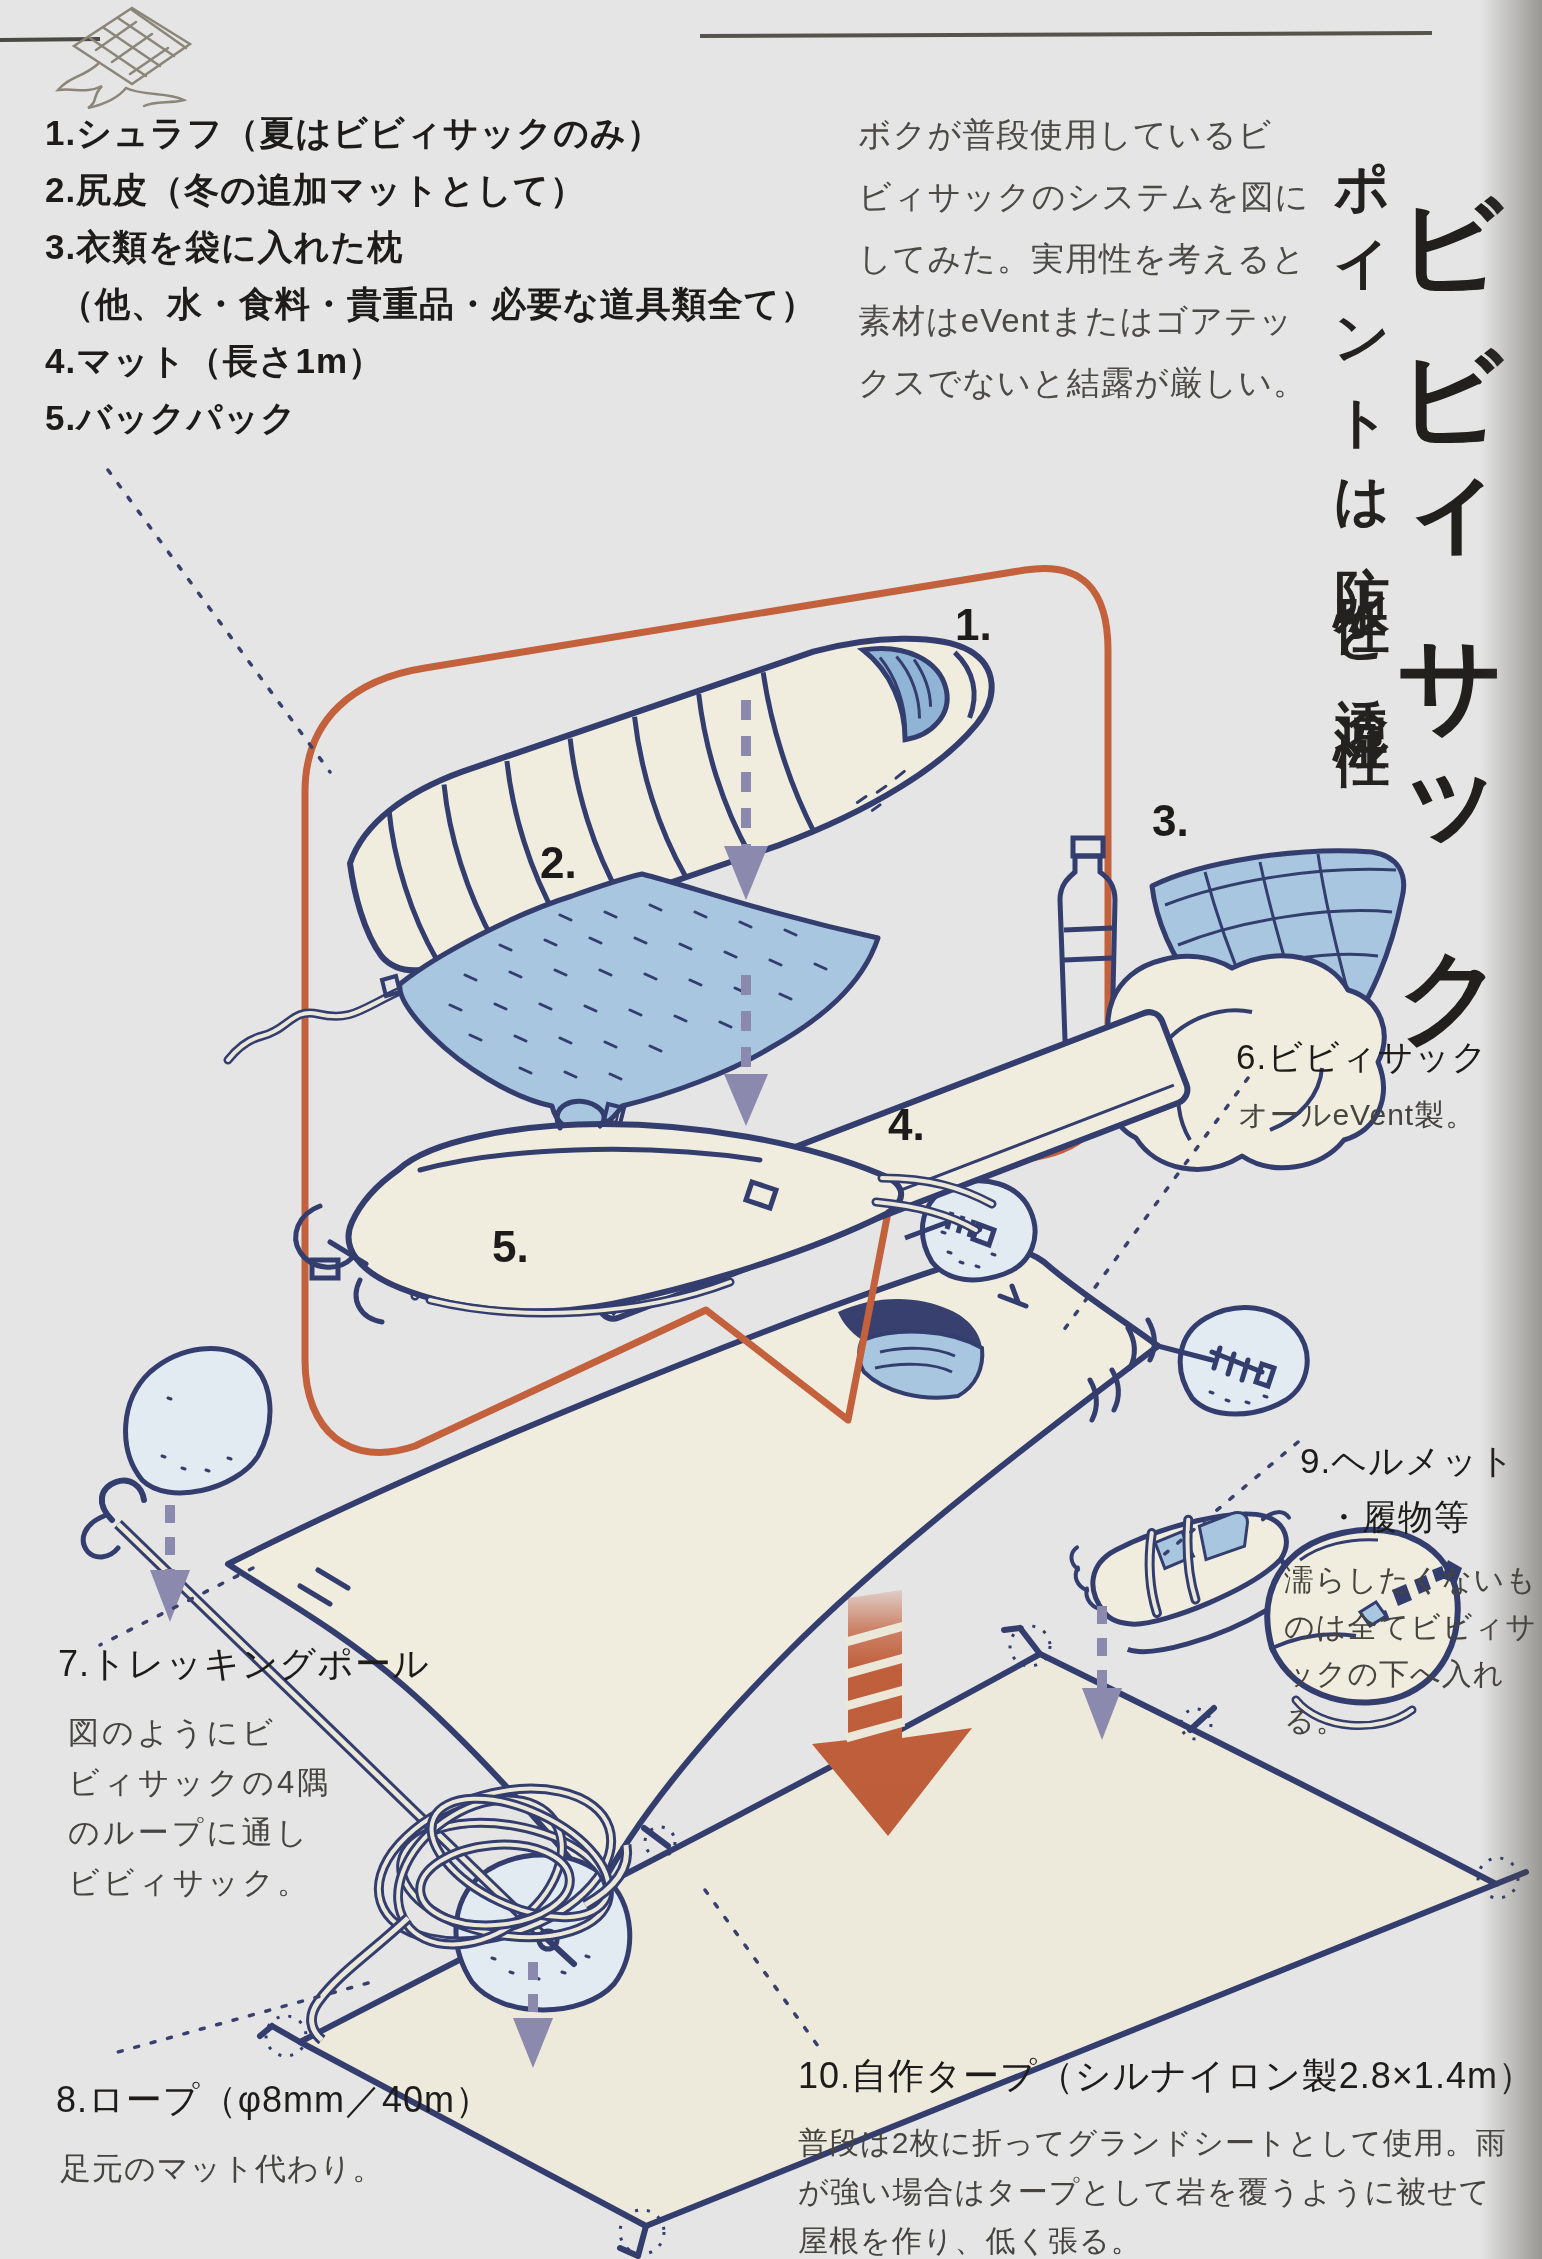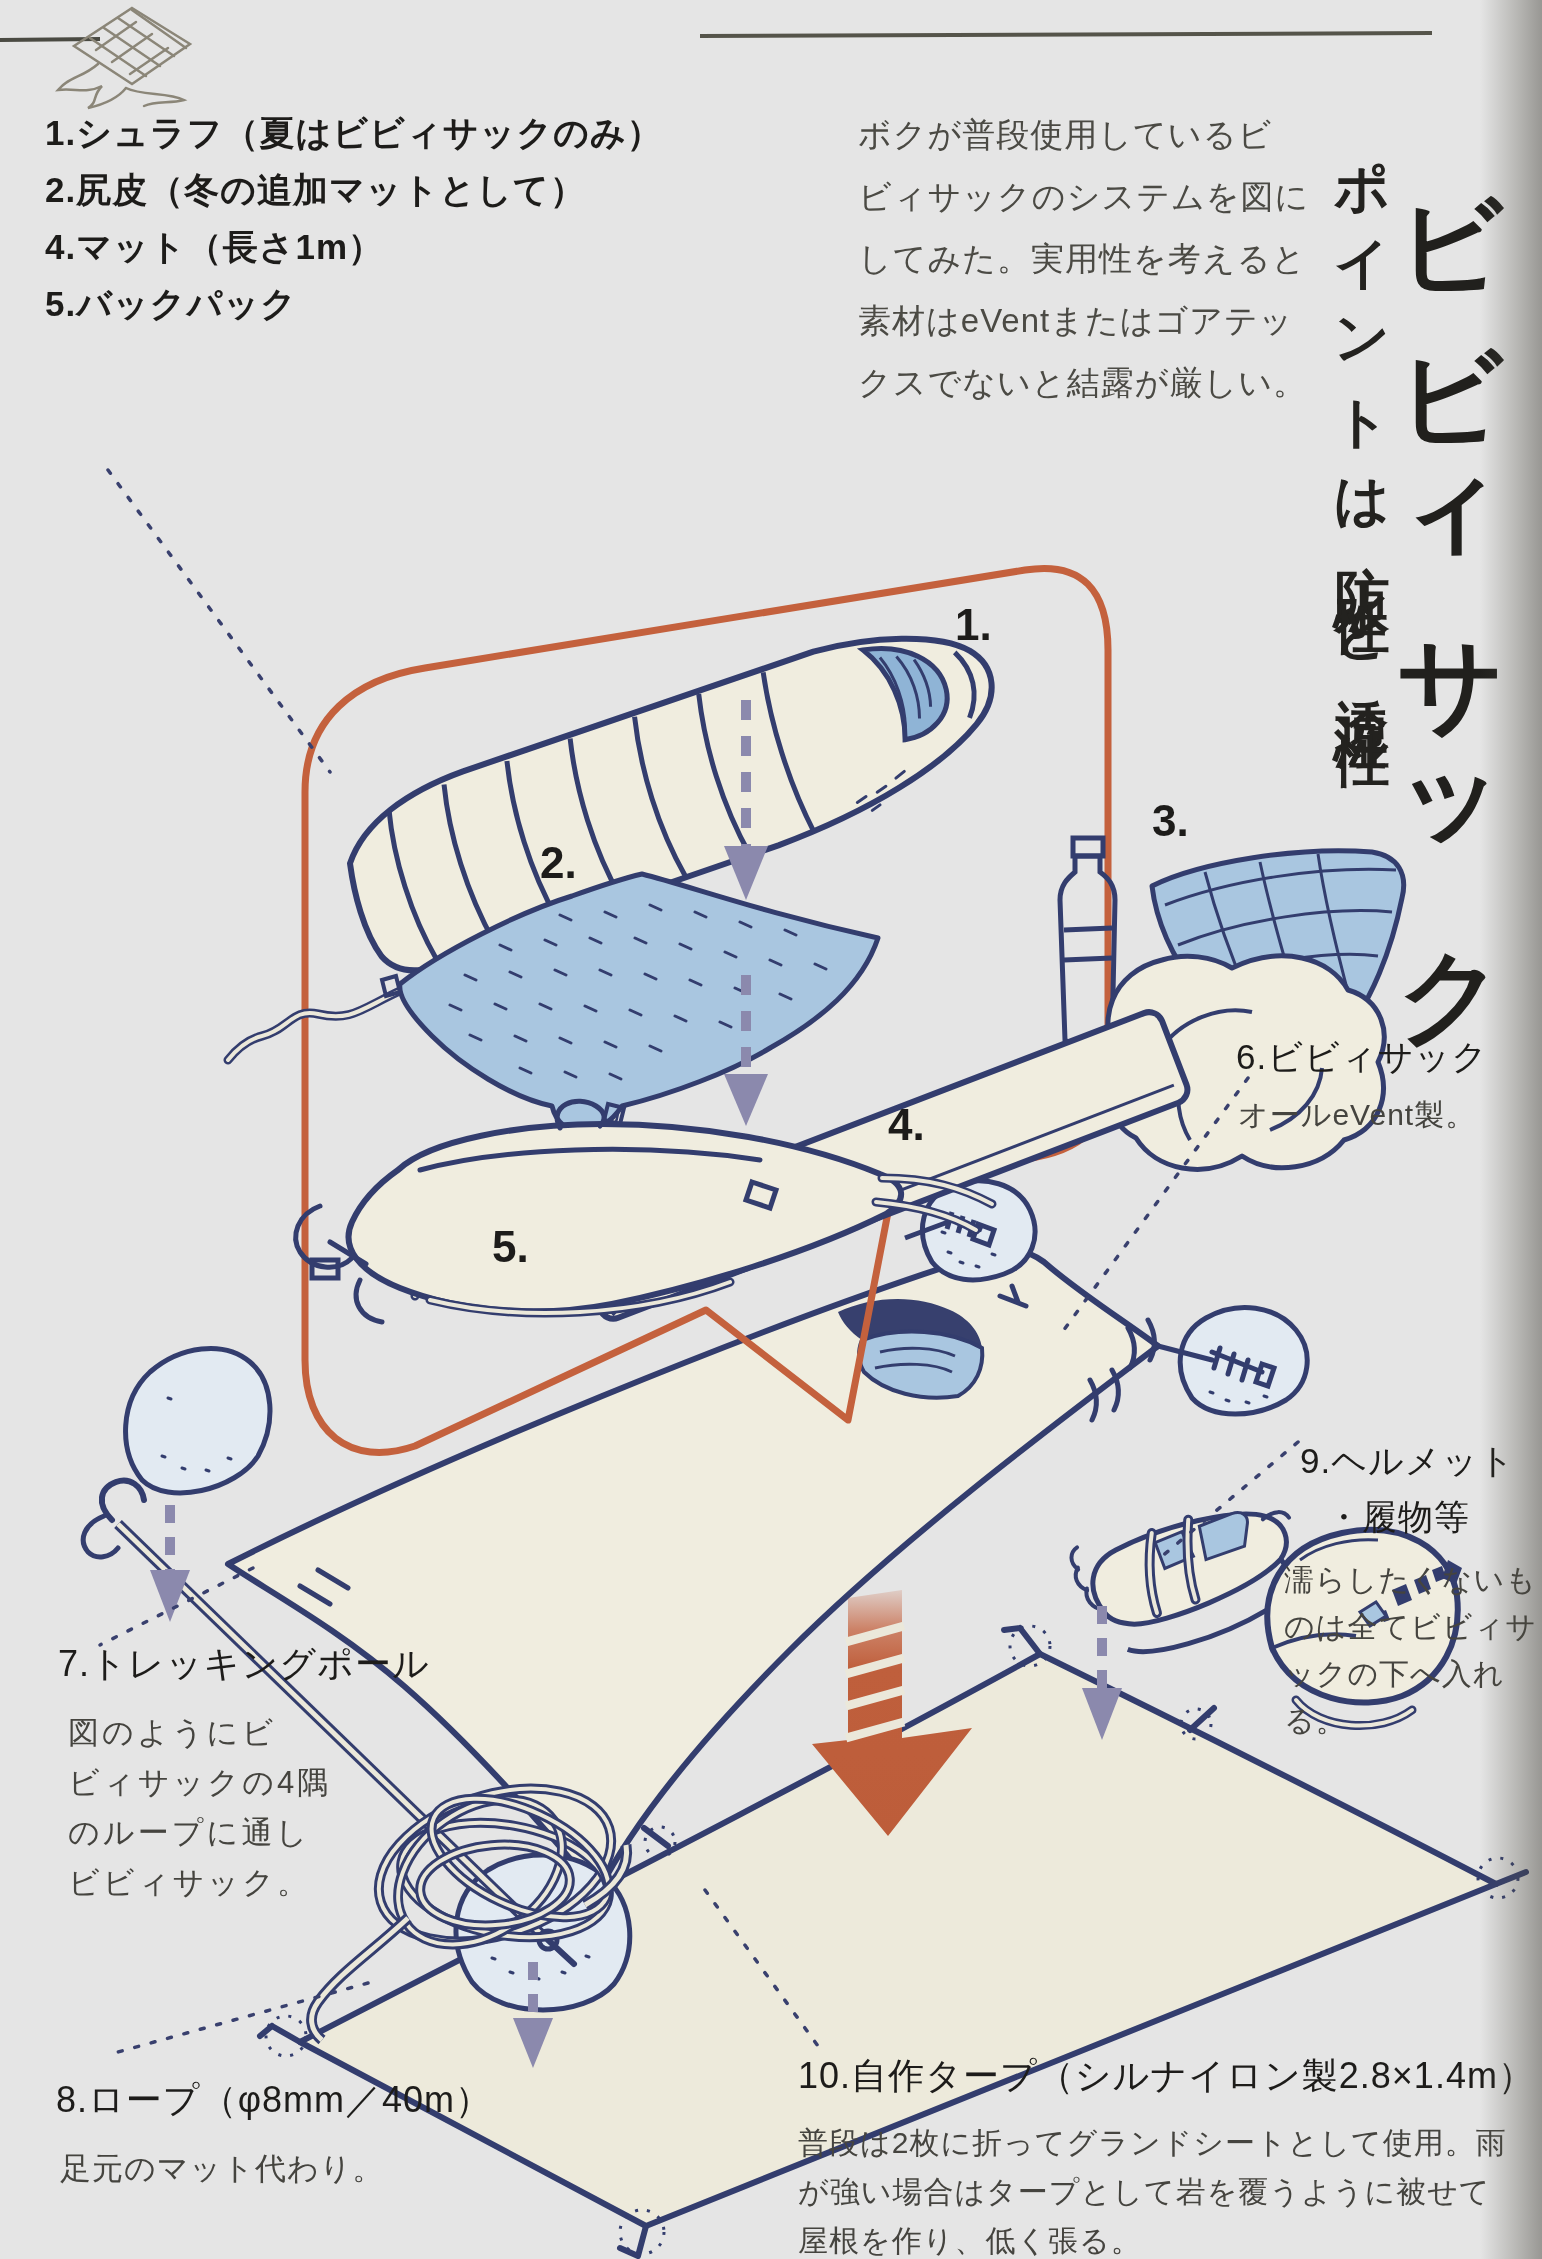--- a/index.html
+++ b/index.html
@@ -334,20 +334,22 @@
       <path d="M1298,1442 L1160,1558"></path>
       <path d="M253,1568 L100,1645"></path>
       <path d="M368,1983 L118,2052"></path>
       <path d="M705,1890 L818,2046"></path>
     </g>
   </svg>
 
   <div class="abs gear-list">
     <div>1.シュラフ（夏はビビィサックのみ）</div>
     <div>2.尻皮（冬の追加マットとして）</div>
+    <div>3.衣類を袋に入れた枕</div>
+    <div class="indent">（他、水・食料・貴重品・必要な道具類全て）</div>
     <div>4.マット（長さ1m）</div>
     <div>5.バックパック</div>
   </div>
 
   <div class="abs intro">
     <div>ボクが普段使用しているビ</div>
     <div>ビィサックのシステムを図に</div>
     <div>してみた。実用性を考えると</div>
     <div>素材はeVentまたはゴアテッ</div>
     <div>クスでないと結露が厳しい。</div>

